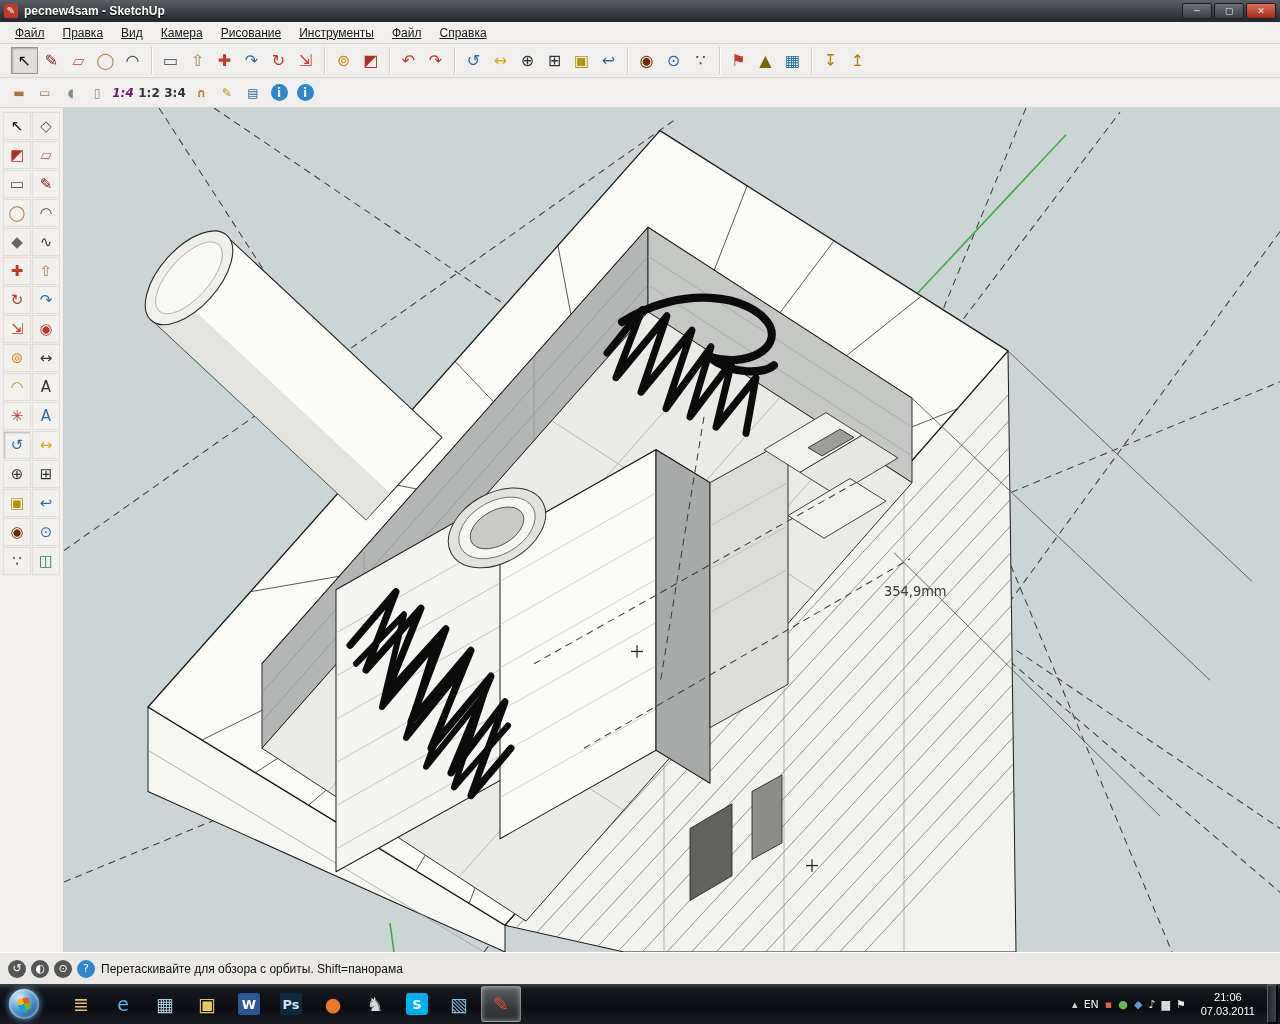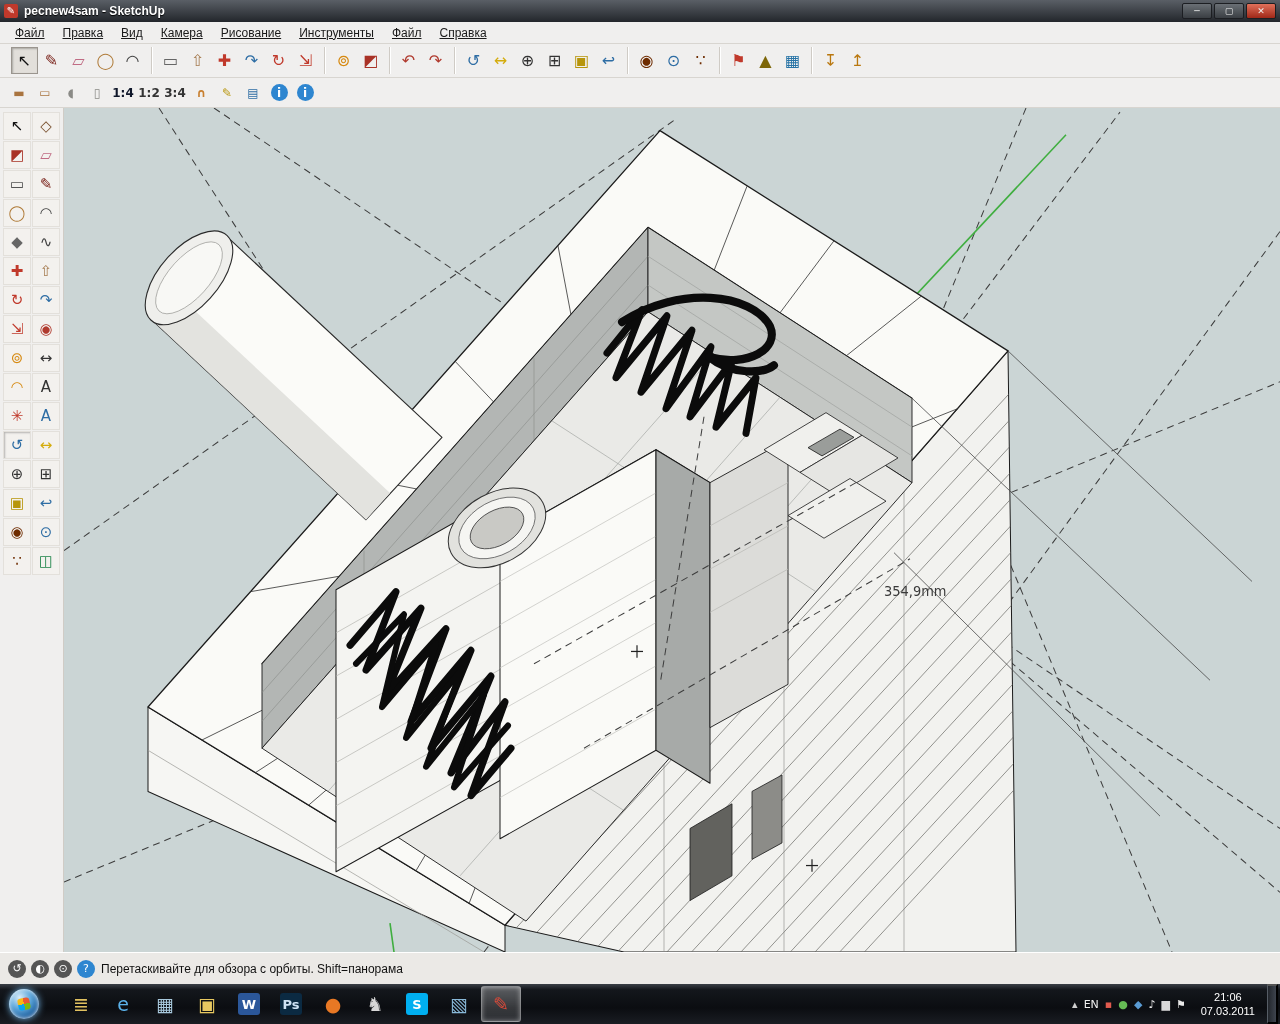--- a/index.html
+++ b/index.html
@@ -238,21 +238,21 @@
       <button class="tbtn">
         <span class="glyph" style="color: rgb(169, 116, 63);">▭</span>
       </button>
       <button class="tbtn">
         <span class="glyph" style="color: rgb(138, 138, 134);">◖</span>
       </button>
       <button class="tbtn">
         <span class="glyph" style="color: rgb(138, 138, 134);">▯</span>
       </button>
       <button class="tbtn">
-        <span class="glyph" style="color: #0f172a;">1:4</span>
+        <span class="glyph" style="color: #701a75; font-style: italic;">1:4</span>
       </button>
       <button class="tbtn">
         <span class="glyph" style="color: rgb(51, 51, 51);">1:2</span>
       </button>
       <button class="tbtn">
         <span class="glyph" style="color: rgb(51, 51, 51);">3:4</span>
       </button>
       <button class="tbtn">
         <span class="glyph" style="color: rgb(200, 127, 47);">∩</span>
       </button>

